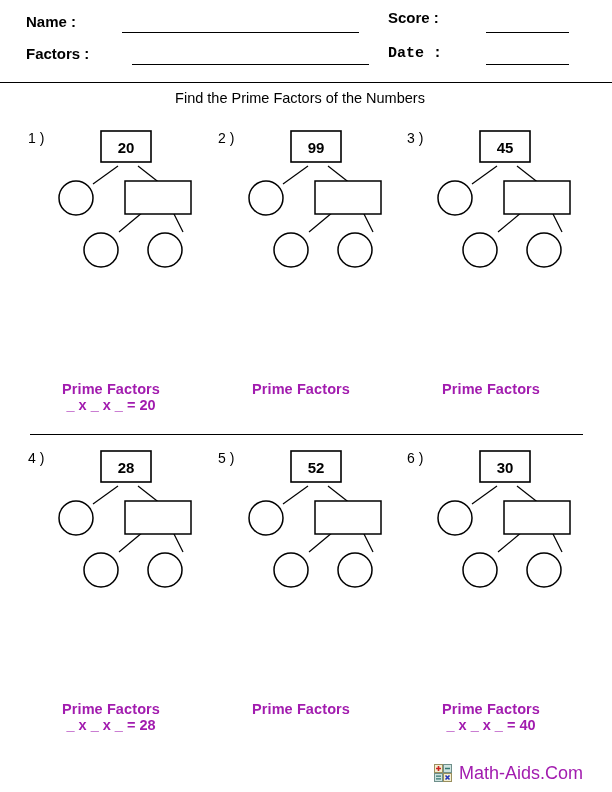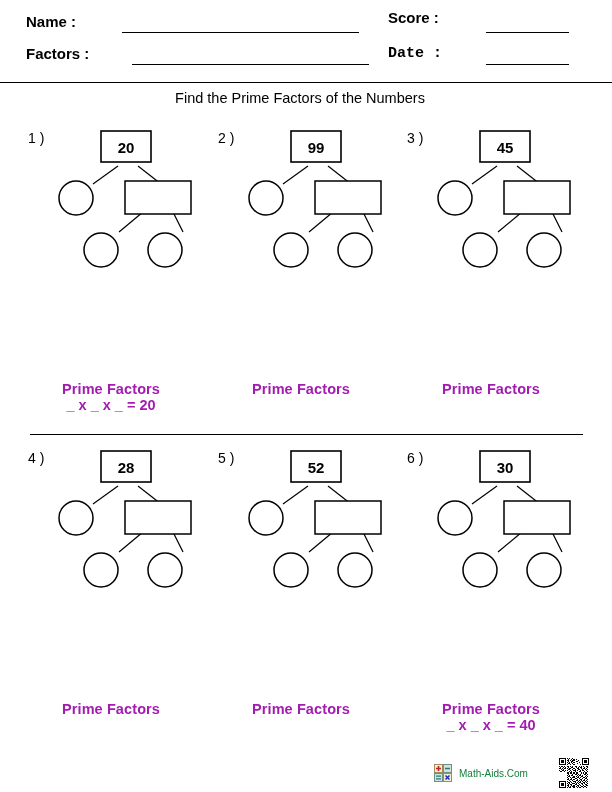--- a/index.html
+++ b/index.html
@@ -92,22 +92,22 @@
 
   
   #footer {
     position: absolute;
     left: 434px; top: 758px;
     display: flex;
     align-items: center;
     gap: 7px;
   }
   #brand-text {
-    font-size: 10px;
-    color: #15803d;
+    font-size: 18px;
+    color: #a21caf;
     white-space: nowrap;
   }
   #brand-icon { width: 18px; height: 18px; display: block; }
   #qr-code { width: 30px; height: 30px; display: block; margin-left: 24px; }
 </style>
 </head>
 <body>
 
 <div class="hdr-label" id="name-label">Name :</div>
 <div class="hdr-label" id="teacher-label">Factors :</div>
@@ -227,20 +227,21 @@
     <text x="108" y="31" text-anchor="middle" font-family="Liberation Sans, sans-serif" font-size="15" font-weight="bold" fill="#000">30</text>
     <circle cx="58" cy="76" r="17" fill="#fff" stroke="#000" stroke-width="1.5"></circle>
     <rect x="107" y="59" width="66" height="33" fill="#fff" stroke="#000" stroke-width="1.5"></rect>
     <circle cx="83" cy="128" r="17" fill="#fff" stroke="#000" stroke-width="1.5"></circle>
     <circle cx="147" cy="128" r="17" fill="#fff" stroke="#000" stroke-width="1.5"></circle>
   </svg>
 </div>
 
 <div class="answer" style="left:16px; top:701px;">
   <div class="answer-title">Prime Factors</div>
+  <div class="answer-line">_ x _ x _ = 28</div>
 </div>
 <div class="answer" style="left:206px; top:701px;">
   <div class="answer-title">Prime Factors</div>
 </div>
 <div class="answer" style="left:396px; top:701px;">
   <div class="answer-title">Prime Factors</div>
   <div class="answer-line">_ x _ x _ = 40</div>
 </div>
 
 <div id="footer">

